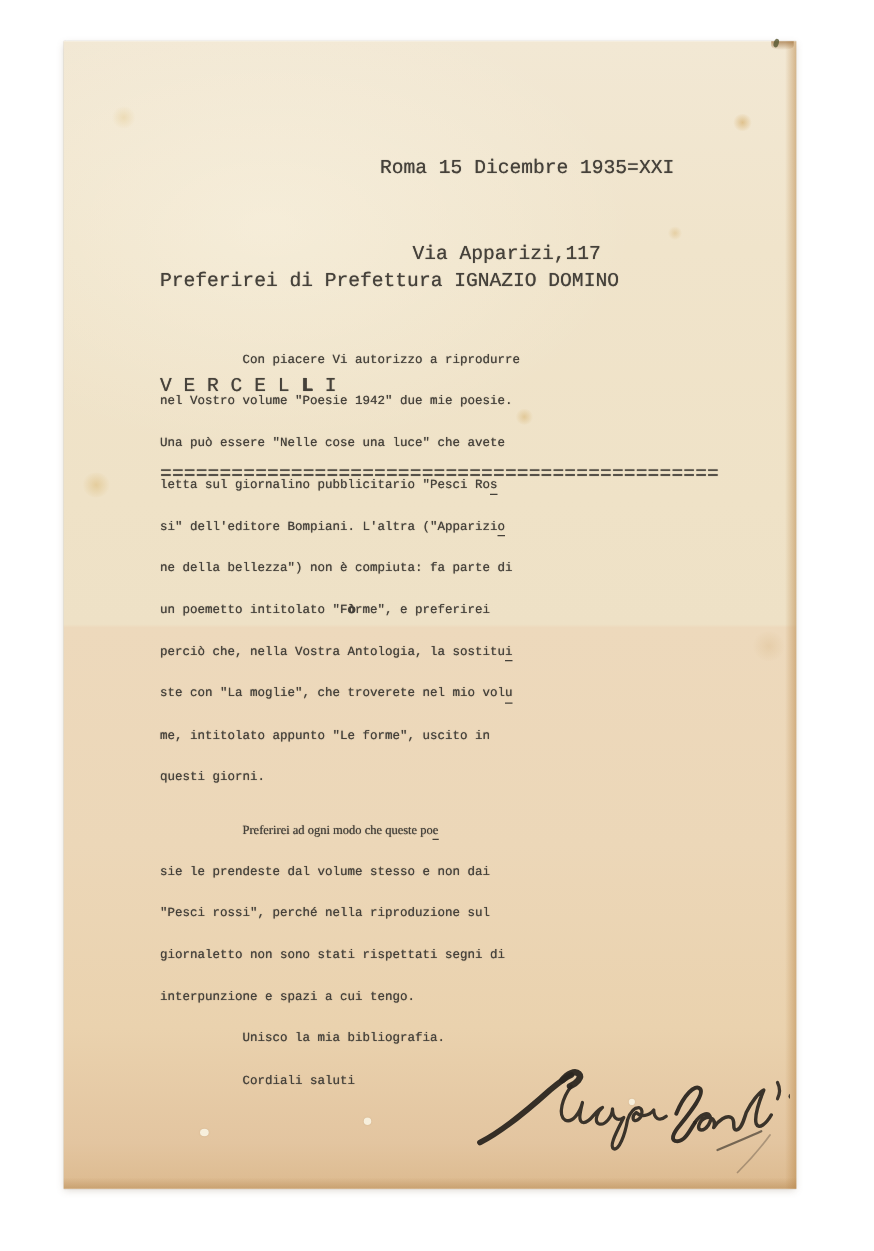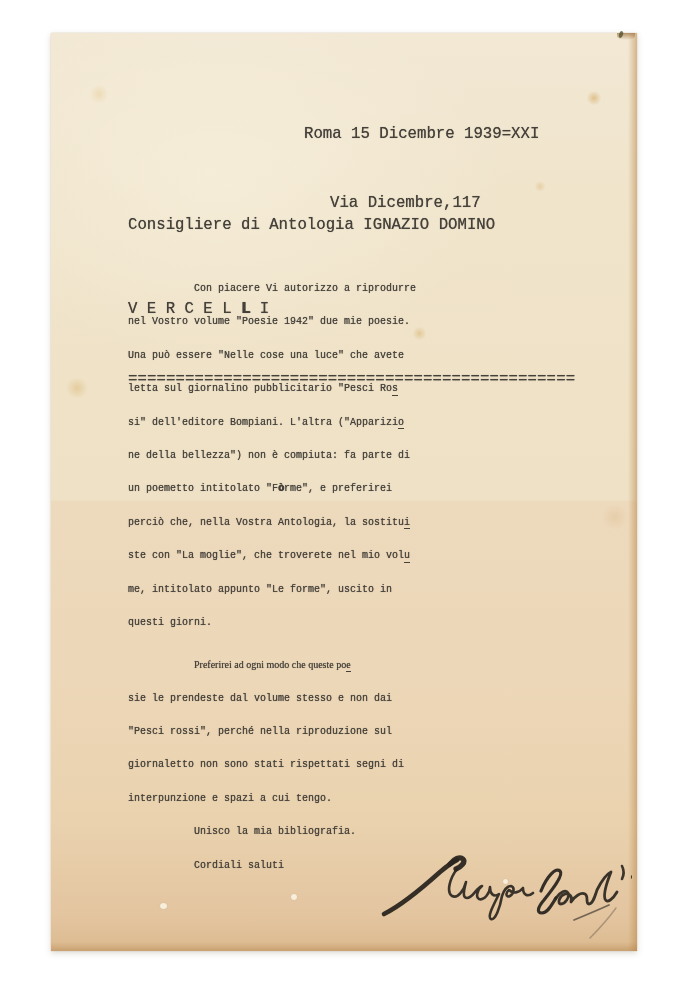--- a/index.html
+++ b/index.html
@@ -75,26 +75,26 @@
   <div class="stain s2"></div>
   <div class="stain s3"></div>
   <div class="stain s4"></div>
   <div class="stain s5"></div>
   <div class="stain s6"></div>
   <div class="fleck f1"></div>
   <div class="fleck f2"></div>
   <div class="fleck f3"></div>
 
   <div class="date-block ink">
-    <div>Roma 15 Dicembre 1939=XXI</div>
-    <div class="date-line2">Via Dicembre,117</div>
+    <div>Roma 15 Dicembre 1935=XXI</div>
+    <div class="date-line2">Via Apparizi,117</div>
   </div>
 
   <div class="heading-block ink">
-    <div>Consigliere di Antologia IGNAZIO DOMINO</div>
+    <div>Preferirei di Prefettura IGNAZIO DOMINO</div>
     <div class="recipient2"><span>V E R C E L </span><span class="ov">L</span><span> I</span></div>
     <div class="divider">===============================================</div>
   </div>
 
   <div class="body-block ink"><div class="line indent"><span>Con piacere Vi autorizzo a riprodurre</span></div><div class="line"><span>nel Vostro volume "Poesie 1942" due mie poesie.</span></div><div class="line"><span>Una può essere "Nelle cose una luce" che avete</span></div><div class="line"><span>letta sul giornalino pubblicitario "Pesci Ro</span><span class="u">s</span></div><div class="line"><span>si" dell'editore Bompiani. L'altra ("Apparizi</span><span class="u">o</span></div><div class="line"><span>ne della bellezza") non è compiuta: fa parte di</span></div><div class="line"><span>un poemetto intitolato "F</span><span class="ov">ò</span><span>rme", e preferirei</span></div><div class="line"><span>perciò che, nella Vostra Antologia, la sostitu</span><span class="u">i</span></div><div class="line"><span>ste con "La moglie", che troverete nel mio vol</span><span class="u">u</span></div><div class="line"><span>me, intitolato appunto "Le forme", uscito in</span></div><div class="line"><span>questi giorni.</span></div><div class="line indent para"><span>Preferirei ad ogni modo che queste po</span><span class="u">e</span></div><div class="line"><span>sie le prendeste dal volume stesso e non dai</span></div><div class="line"><span>"Pesci rossi", perché nella riproduzione sul</span></div><div class="line"><span>giornaletto non sono stati rispettati segni di</span></div><div class="line"><span>interpunzione e spazi a cui tengo.</span></div><div class="line indent"><span>Unisco la mia bibliografia.</span></div><div class="line indent"><span>Cordiali saluti</span></div></div>
 
   <div class="signature" title="">
     <svg viewBox="0 0 254 100" xmlns="http://www.w3.org/2000/svg">
       <g fill="none" stroke="#2b2620" stroke-linecap="round" stroke-linejoin="round">
 

